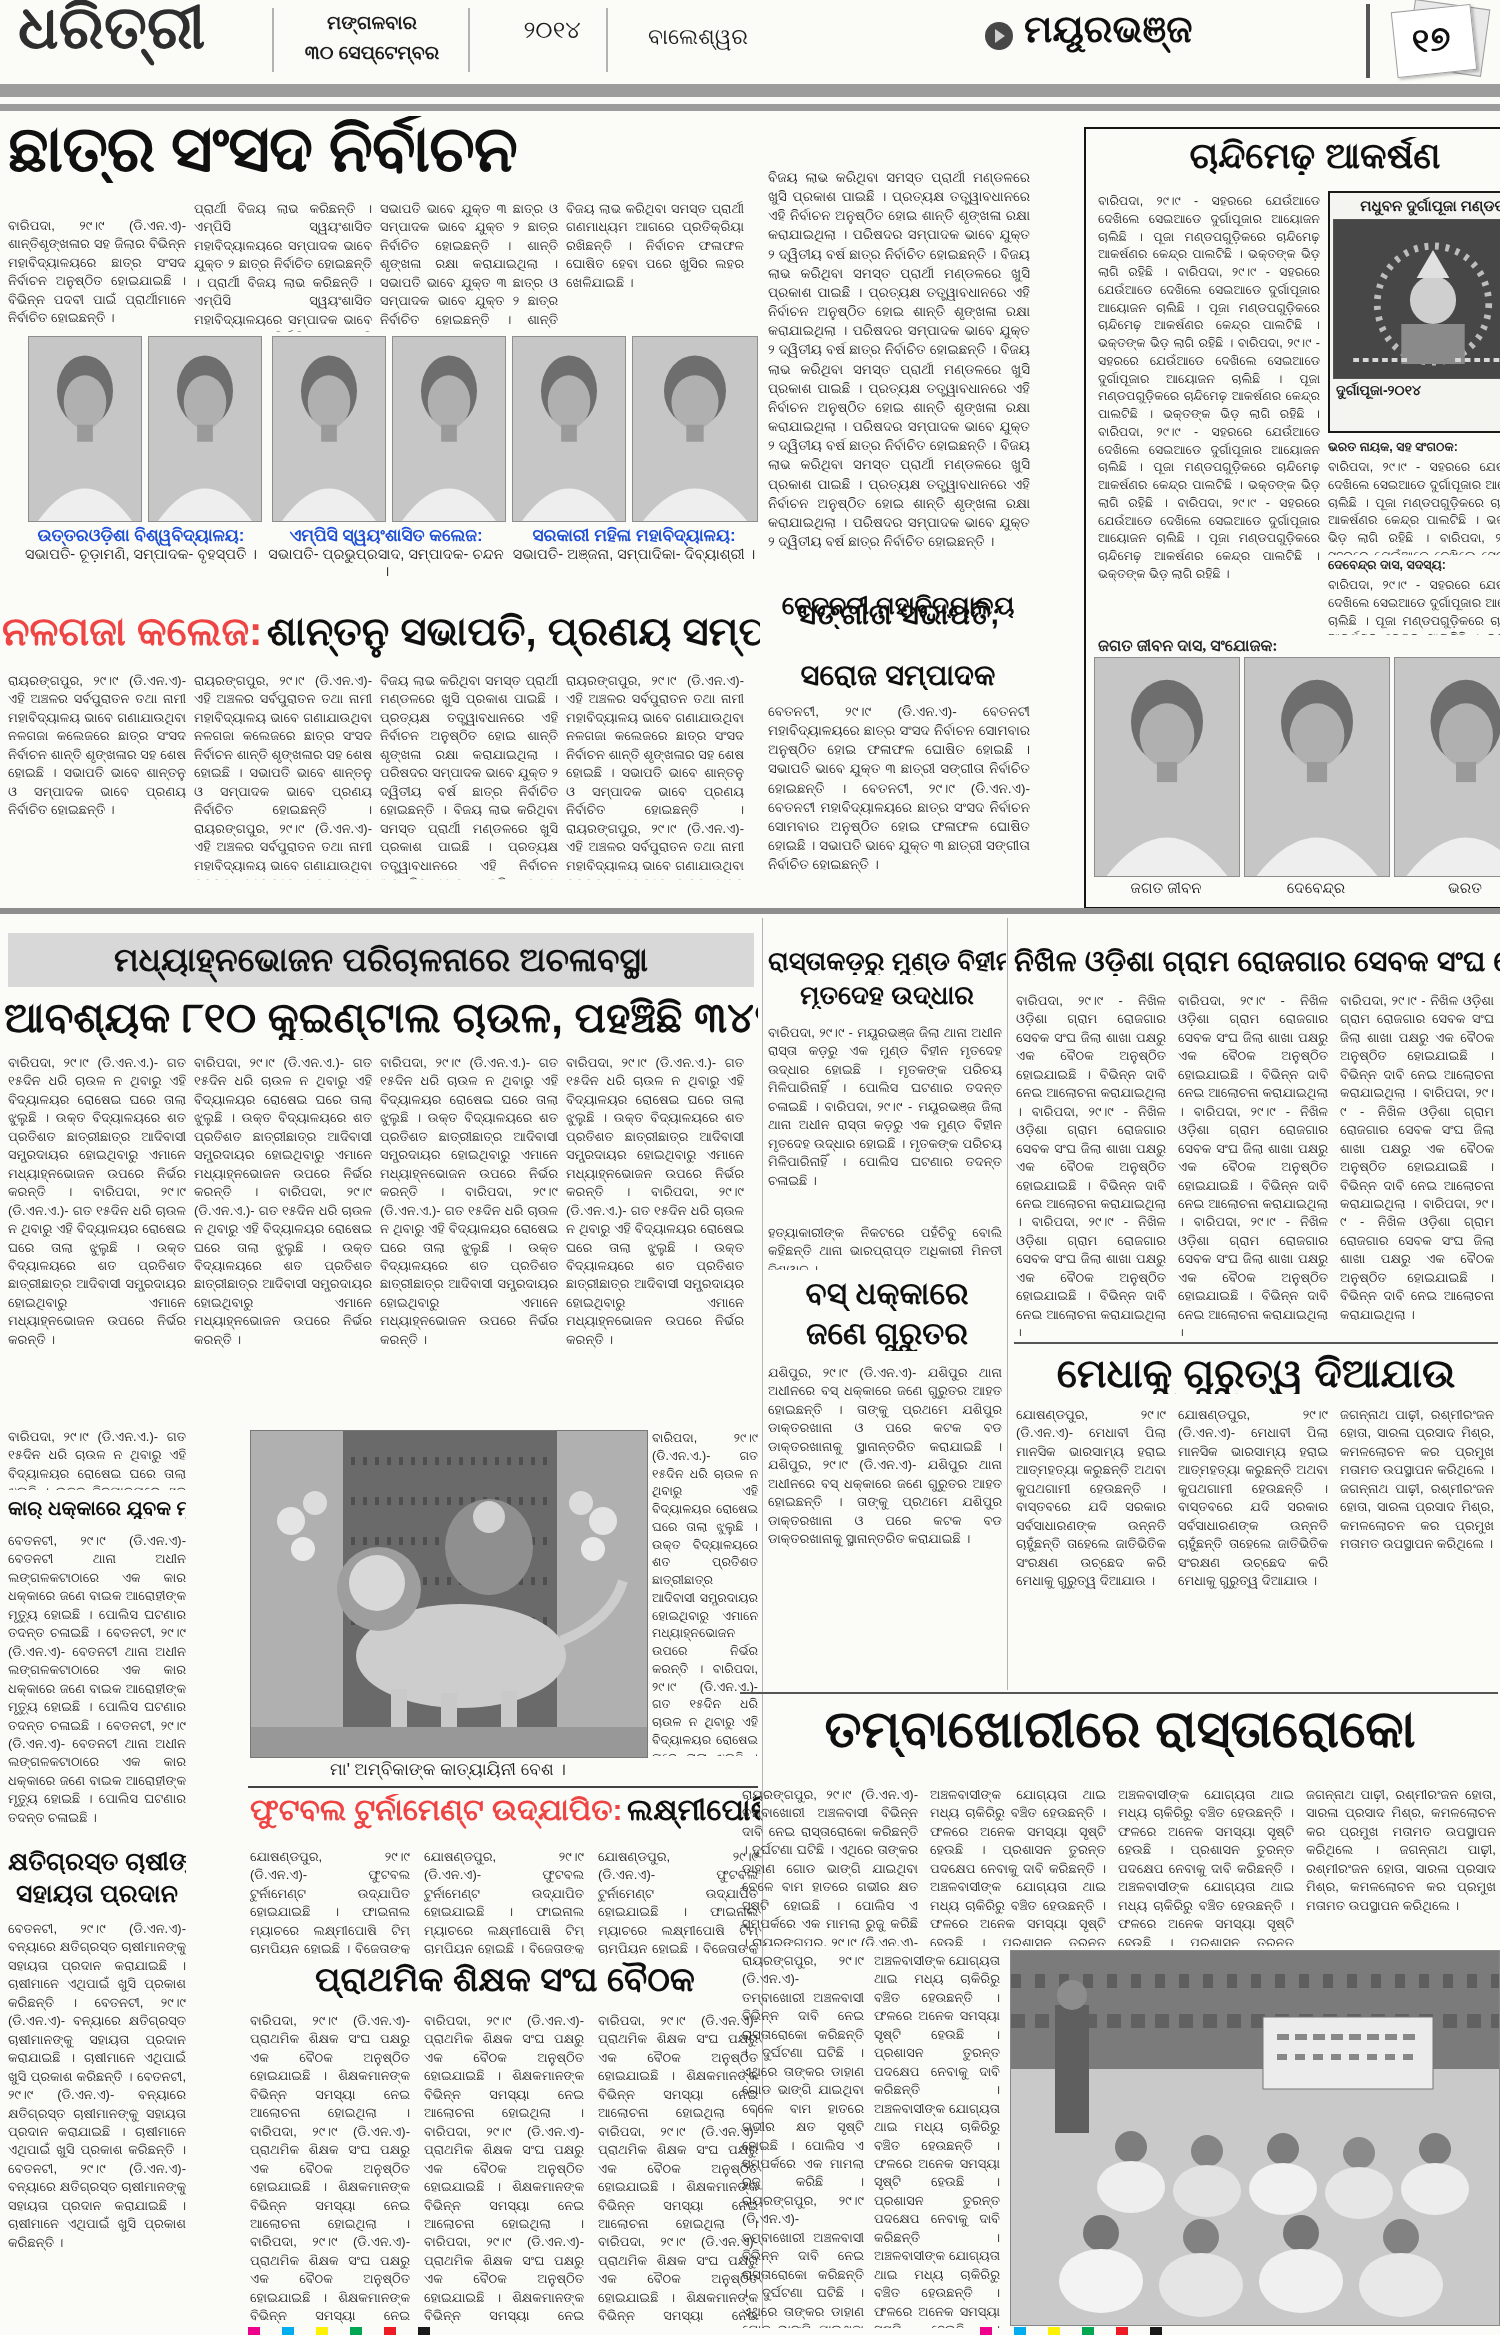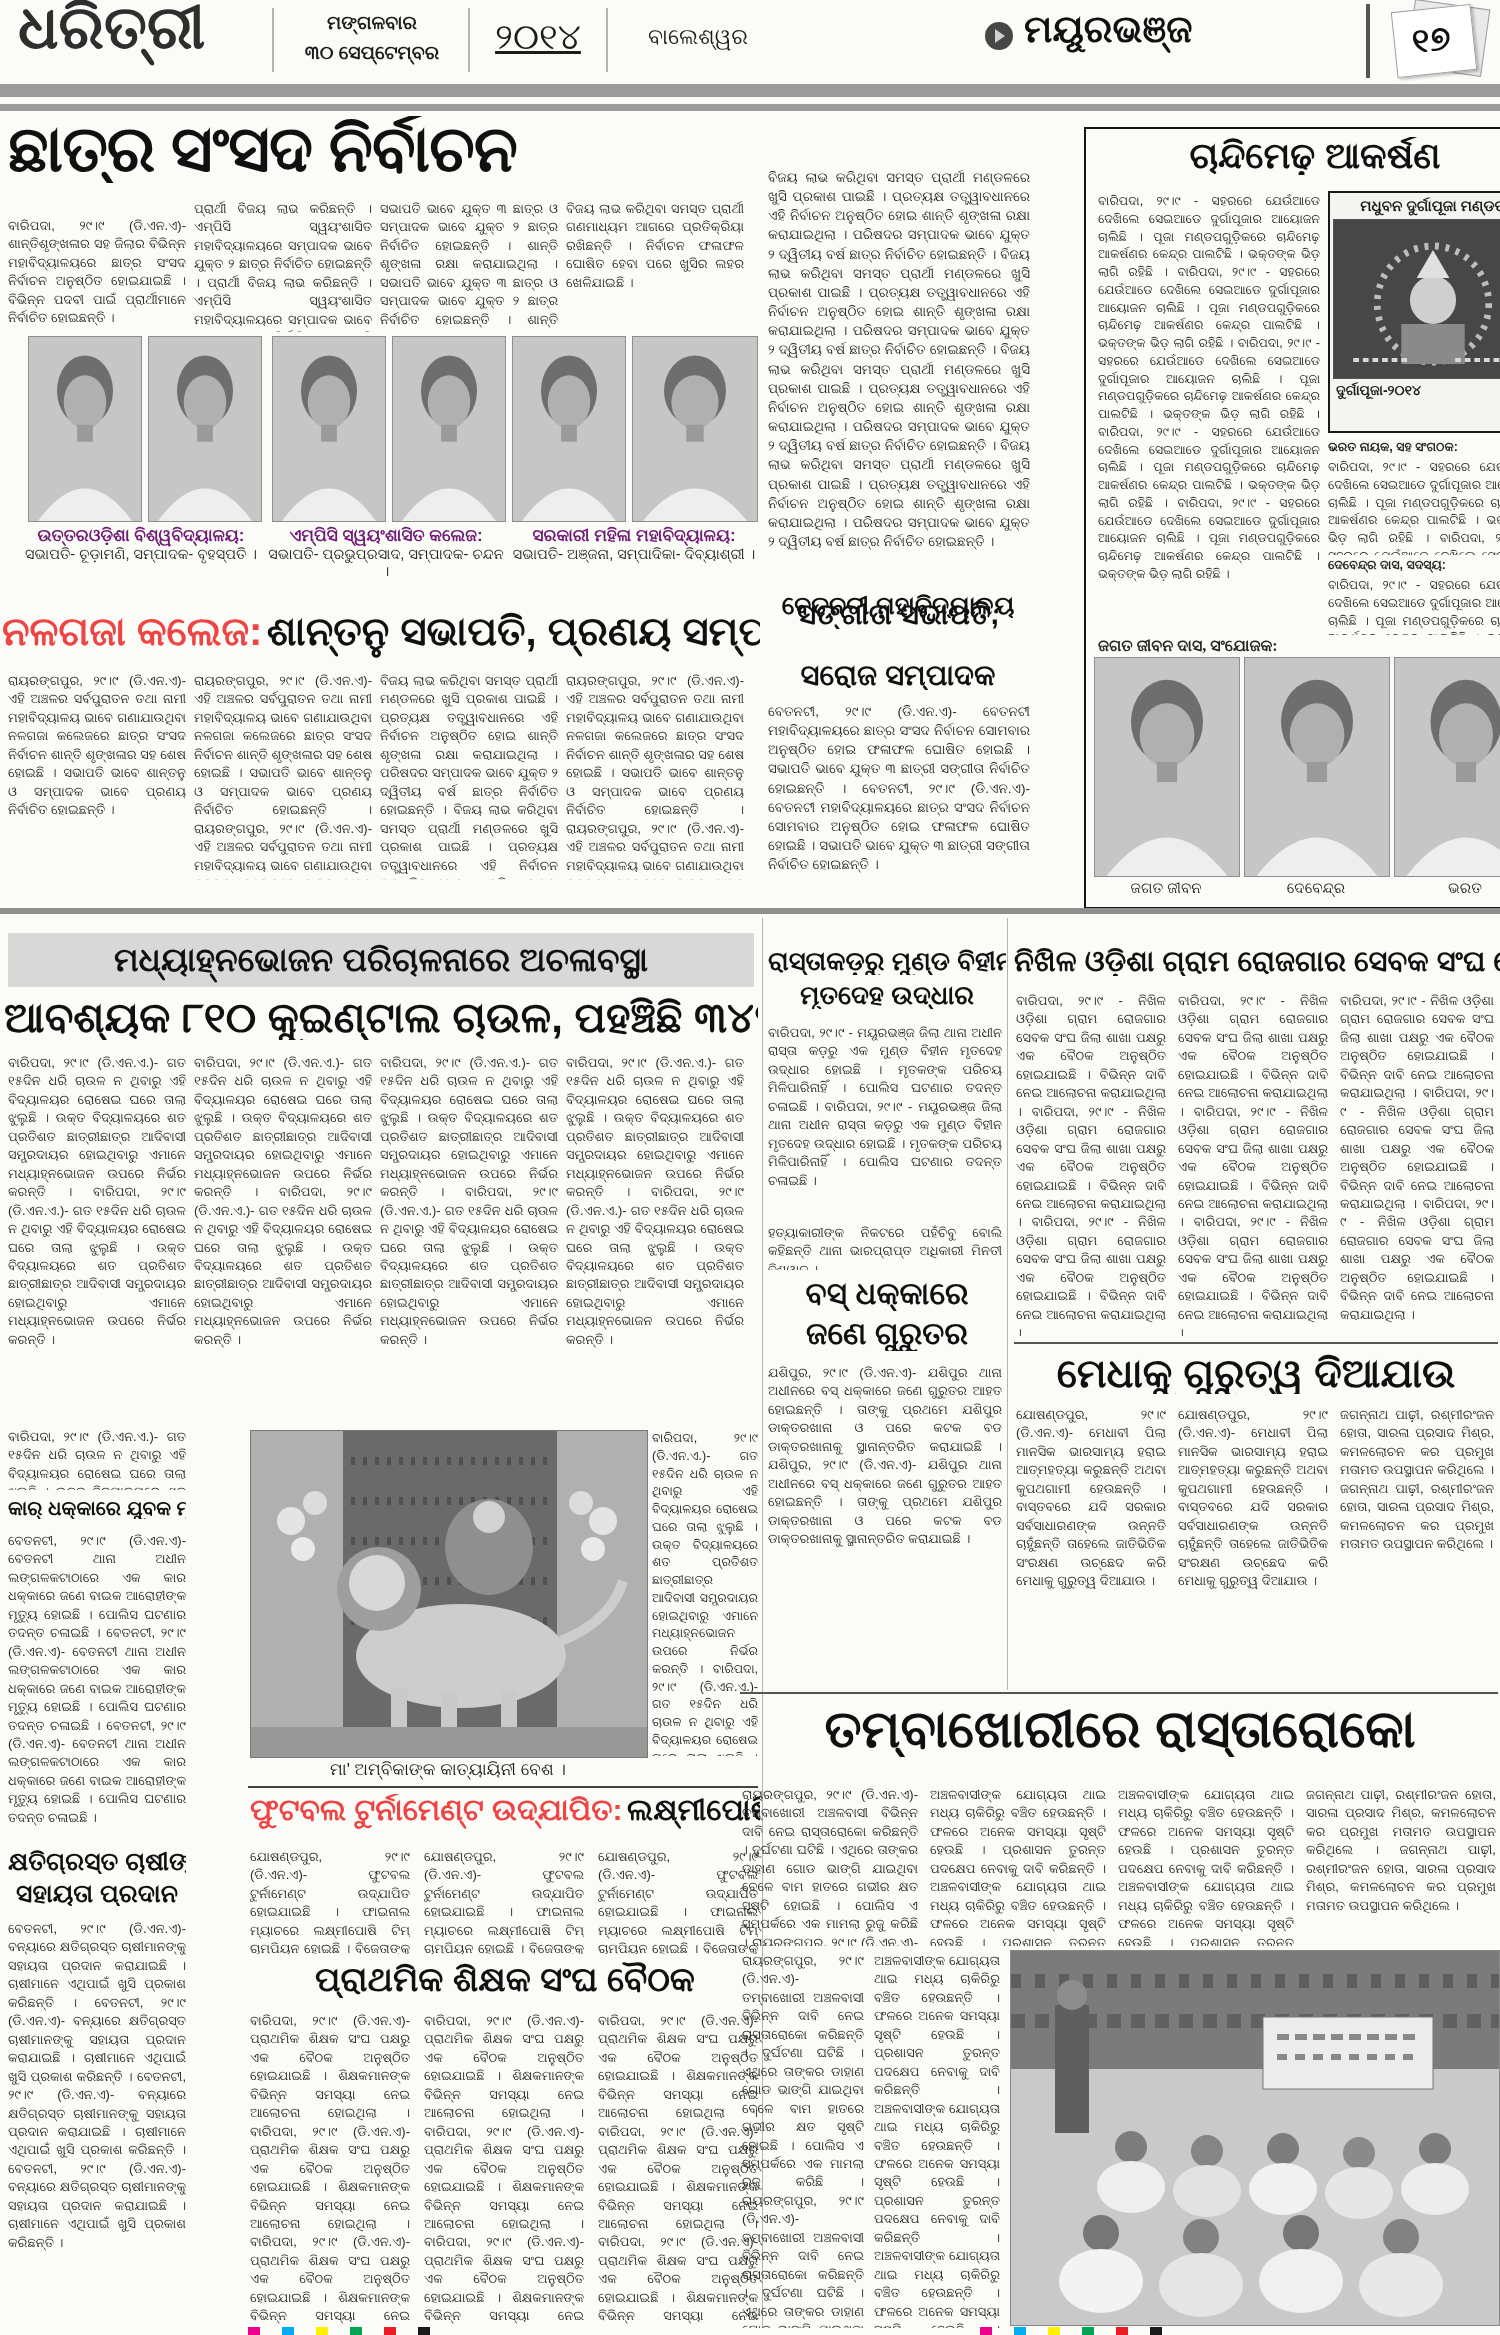--- a/index.html
+++ b/index.html
@@ -16,21 +16,21 @@
     font-size:13px;line-height:1.42;text-align:justify;color:#262626;
     overflow:hidden;word-break:break-word;
   }
   .rule{background:#9c9c9c;}
   .vrule{background:#b3b3b3;}
   .photo{
     background:linear-gradient(180deg,#d6d6d6 0%,#bdbdbd 60%,#a9a9a9 100%);
     border:1px solid #8d8d8d;overflow:hidden;
   }
   .photo svg{display:block;width:100%;height:100%;}
-  .cap-t{font-size:17px;font-weight:700;color:#701a75;}
+  .cap-t{font-size:17px;font-weight:700;color:#1d4ed8;}
   .cap-d{font-size:14.5px;color:#222;}
   .kicker-gray{color:#ef4444;}
   .boxed{border:2px solid #151515;}
   .mark{display:inline-block;width:12px;height:9px;margin-right:22px;}
 </style>
 </head>
 <body>
 
 <svg width="0" height="0" style="position:absolute">
   <defs>
@@ -45,21 +45,21 @@
 </svg>
 
 <div id="page">
 
   <div class="abs" style="left:0;top:0;width:1500px;height:82px;">
     <div class="abs hd" style="left:18px;top:-4px;font-size:60px;color:#2e2e2e;">ଧରିତ୍ରୀ</div>
     <div class="abs vrule" style="left:272px;top:8px;width:2px;height:64px;"></div>
     <div class="abs ctr" style="left:286px;top:12px;width:172px;font-size:19px;font-weight:600;">ମଙ୍ଗଳବାର</div>
     <div class="abs ctr" style="left:286px;top:42px;width:172px;font-size:19px;font-weight:600;">୩୦ ସେପ୍ଟେମ୍ବର</div>
     <div class="abs vrule" style="left:468px;top:8px;width:2px;height:64px;"></div>
-    <div class="abs ctr" style="left:478px;top:16px;width:120px;font-size:36px;text-decoration:underline;">୨୦୧୪</div>
+    <div class="abs ctr" style="left:492px;top:16px;width:120px;font-size:24px;">୨୦୧୪</div>
     <div class="abs vrule" style="left:606px;top:8px;width:2px;height:64px;"></div>
     <div class="abs ctr" style="left:618px;top:24px;width:160px;font-size:22px;">ବାଲେଶ୍ୱର</div>
     <div class="abs" style="left:985px;top:22px;width:28px;height:28px;border-radius:50%;background:#474747;">
       <div style="position:absolute;left:10px;top:7px;width:0;height:0;border-left:10px solid #cfcfcf;border-top:7px solid transparent;border-bottom:7px solid transparent;"></div>
     </div>
     <div class="abs hd" style="left:1024px;top:10px;font-size:38px;">ମୟୂରଭଞ୍ଜ</div>
     <div class="abs" style="left:1366px;top:4px;width:4px;height:74px;background:#555;"></div>
     <div class="abs" style="left:1384px;top:0px;width:110px;height:80px;">
       <div style="position:absolute;left:26px;top:4px;width:74px;height:66px;background:#e9e9e9;border:1px solid #9e9e9e;transform:rotate(8deg);"></div>
       <div style="position:absolute;left:10px;top:8px;width:78px;height:64px;background:#ffffff;border:1px solid #9e9e9e;transform:rotate(-6deg);box-shadow:2px 2px 3px rgba(0,0,0,.25);"></div>

